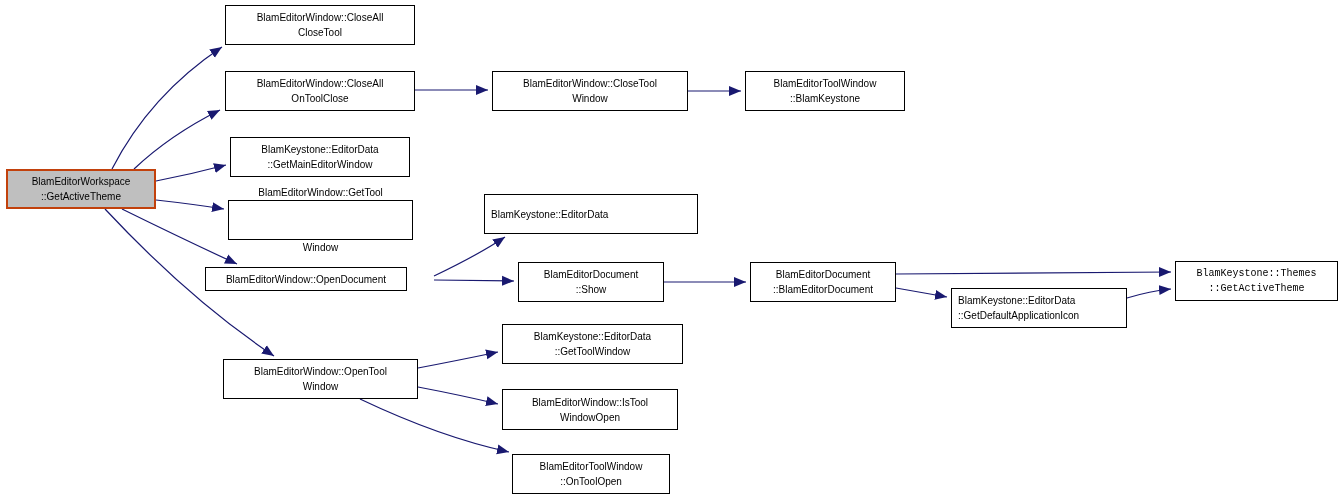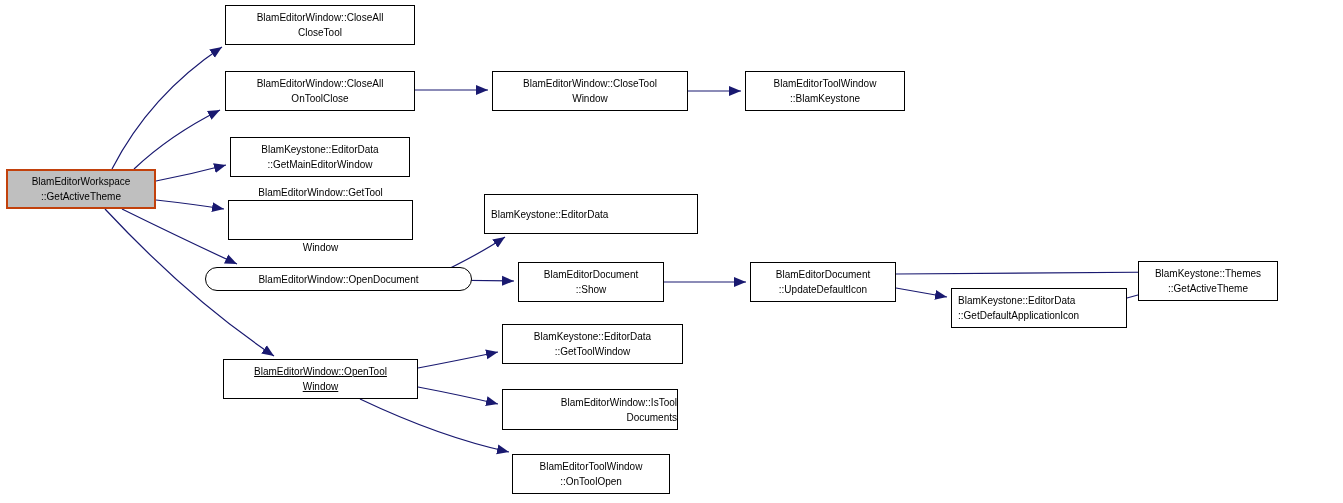--- a/index.html
+++ b/index.html
@@ -62,60 +62,60 @@
         <span>OnToolClose</span>
       </div>
       <div class="node" style="left: 230px; top: 137px; width: 180px; height: 40px;">
         <span>BlamKeystone::EditorData</span>
         <span>::GetMainEditorWindow</span>
       </div>
       <div class="node" style="left: 228px; top: 200px; width: 185px; height: 40px; gap: 40px;">
         <span>BlamEditorWindow::GetTool</span>
         <span>Window</span>
       </div>
-      <div class="node" style="left: 205px; top: 267px; width: 267px; height: 24px; border-radius: 12px;">
+      <div class="node" style="left: 205px; top: 267px; width: 202px; height: 24px;">
         <span>BlamEditorWindow::OpenDocument</span>
       </div>
-      <div class="node" style="left: 223px; top: 359px; width: 195px; height: 40px; text-decoration: underline;">
+      <div class="node" style="left: 223px; top: 359px; width: 195px; height: 40px;">
         <span>BlamEditorWindow::OpenTool</span>
         <span>Window</span>
       </div>
       <div class="node" style="left: 492px; top: 71px; width: 196px; height: 40px;">
         <span>BlamEditorWindow::CloseTool</span>
         <span>Window</span>
       </div>
       <div class="node" style="left: 745px; top: 71px; width: 160px; height: 40px;">
         <span>BlamEditorToolWindow</span>
         <span>::BlamKeystone</span>
       </div>
       <div class="node align-left" style="left: 484px; top: 194px; width: 214px; height: 40px;">
         <span>BlamKeystone::EditorData</span>
       </div>
       <div class="node" style="left: 518px; top: 262px; width: 146px; height: 40px;">
         <span>BlamEditorDocument</span>
         <span>::Show</span>
       </div>
       <div class="node" style="left: 750px; top: 262px; width: 146px; height: 40px;">
         <span>BlamEditorDocument</span>
-        <span>::UpdateDefaultIcon</span>
+        <span>::BlamEditorDocument</span>
       </div>
       <div class="node align-left" style="left: 951px; top: 288px; width: 176px; height: 40px;">
         <span>BlamKeystone::EditorData</span>
         <span>::GetDefaultApplicationIcon</span>
       </div>
-      <div class="node" style="left: 1138px; top: 261px; width: 140px; height: 40px;">
+      <div class="node" style="left: 1175px; top: 261px; width: 163px; height: 40px; font-family: Liberation Mono, monospace;">
         <span>BlamKeystone::Themes</span>
         <span>::GetActiveTheme</span>
       </div>
       <div class="node" style="left: 502px; top: 324px; width: 181px; height: 40px;">
         <span>BlamKeystone::EditorData</span>
         <span>::GetToolWindow</span>
       </div>
-      <div class="node" style="left: 502px; top: 389px; width: 176px; height: 41px; align-items: flex-end;">
+      <div class="node" style="left: 502px; top: 389px; width: 176px; height: 41px;">
         <span>BlamEditorWindow::IsTool</span>
-        <span>Documents</span>
+        <span>WindowOpen</span>
       </div>
       <div class="node" style="left: 512px; top: 454px; width: 158px; height: 40px;">
         <span>BlamEditorToolWindow</span>
         <span>::OnToolOpen</span>
       </div>
     </div>
 </div>
 
 </body></html>

